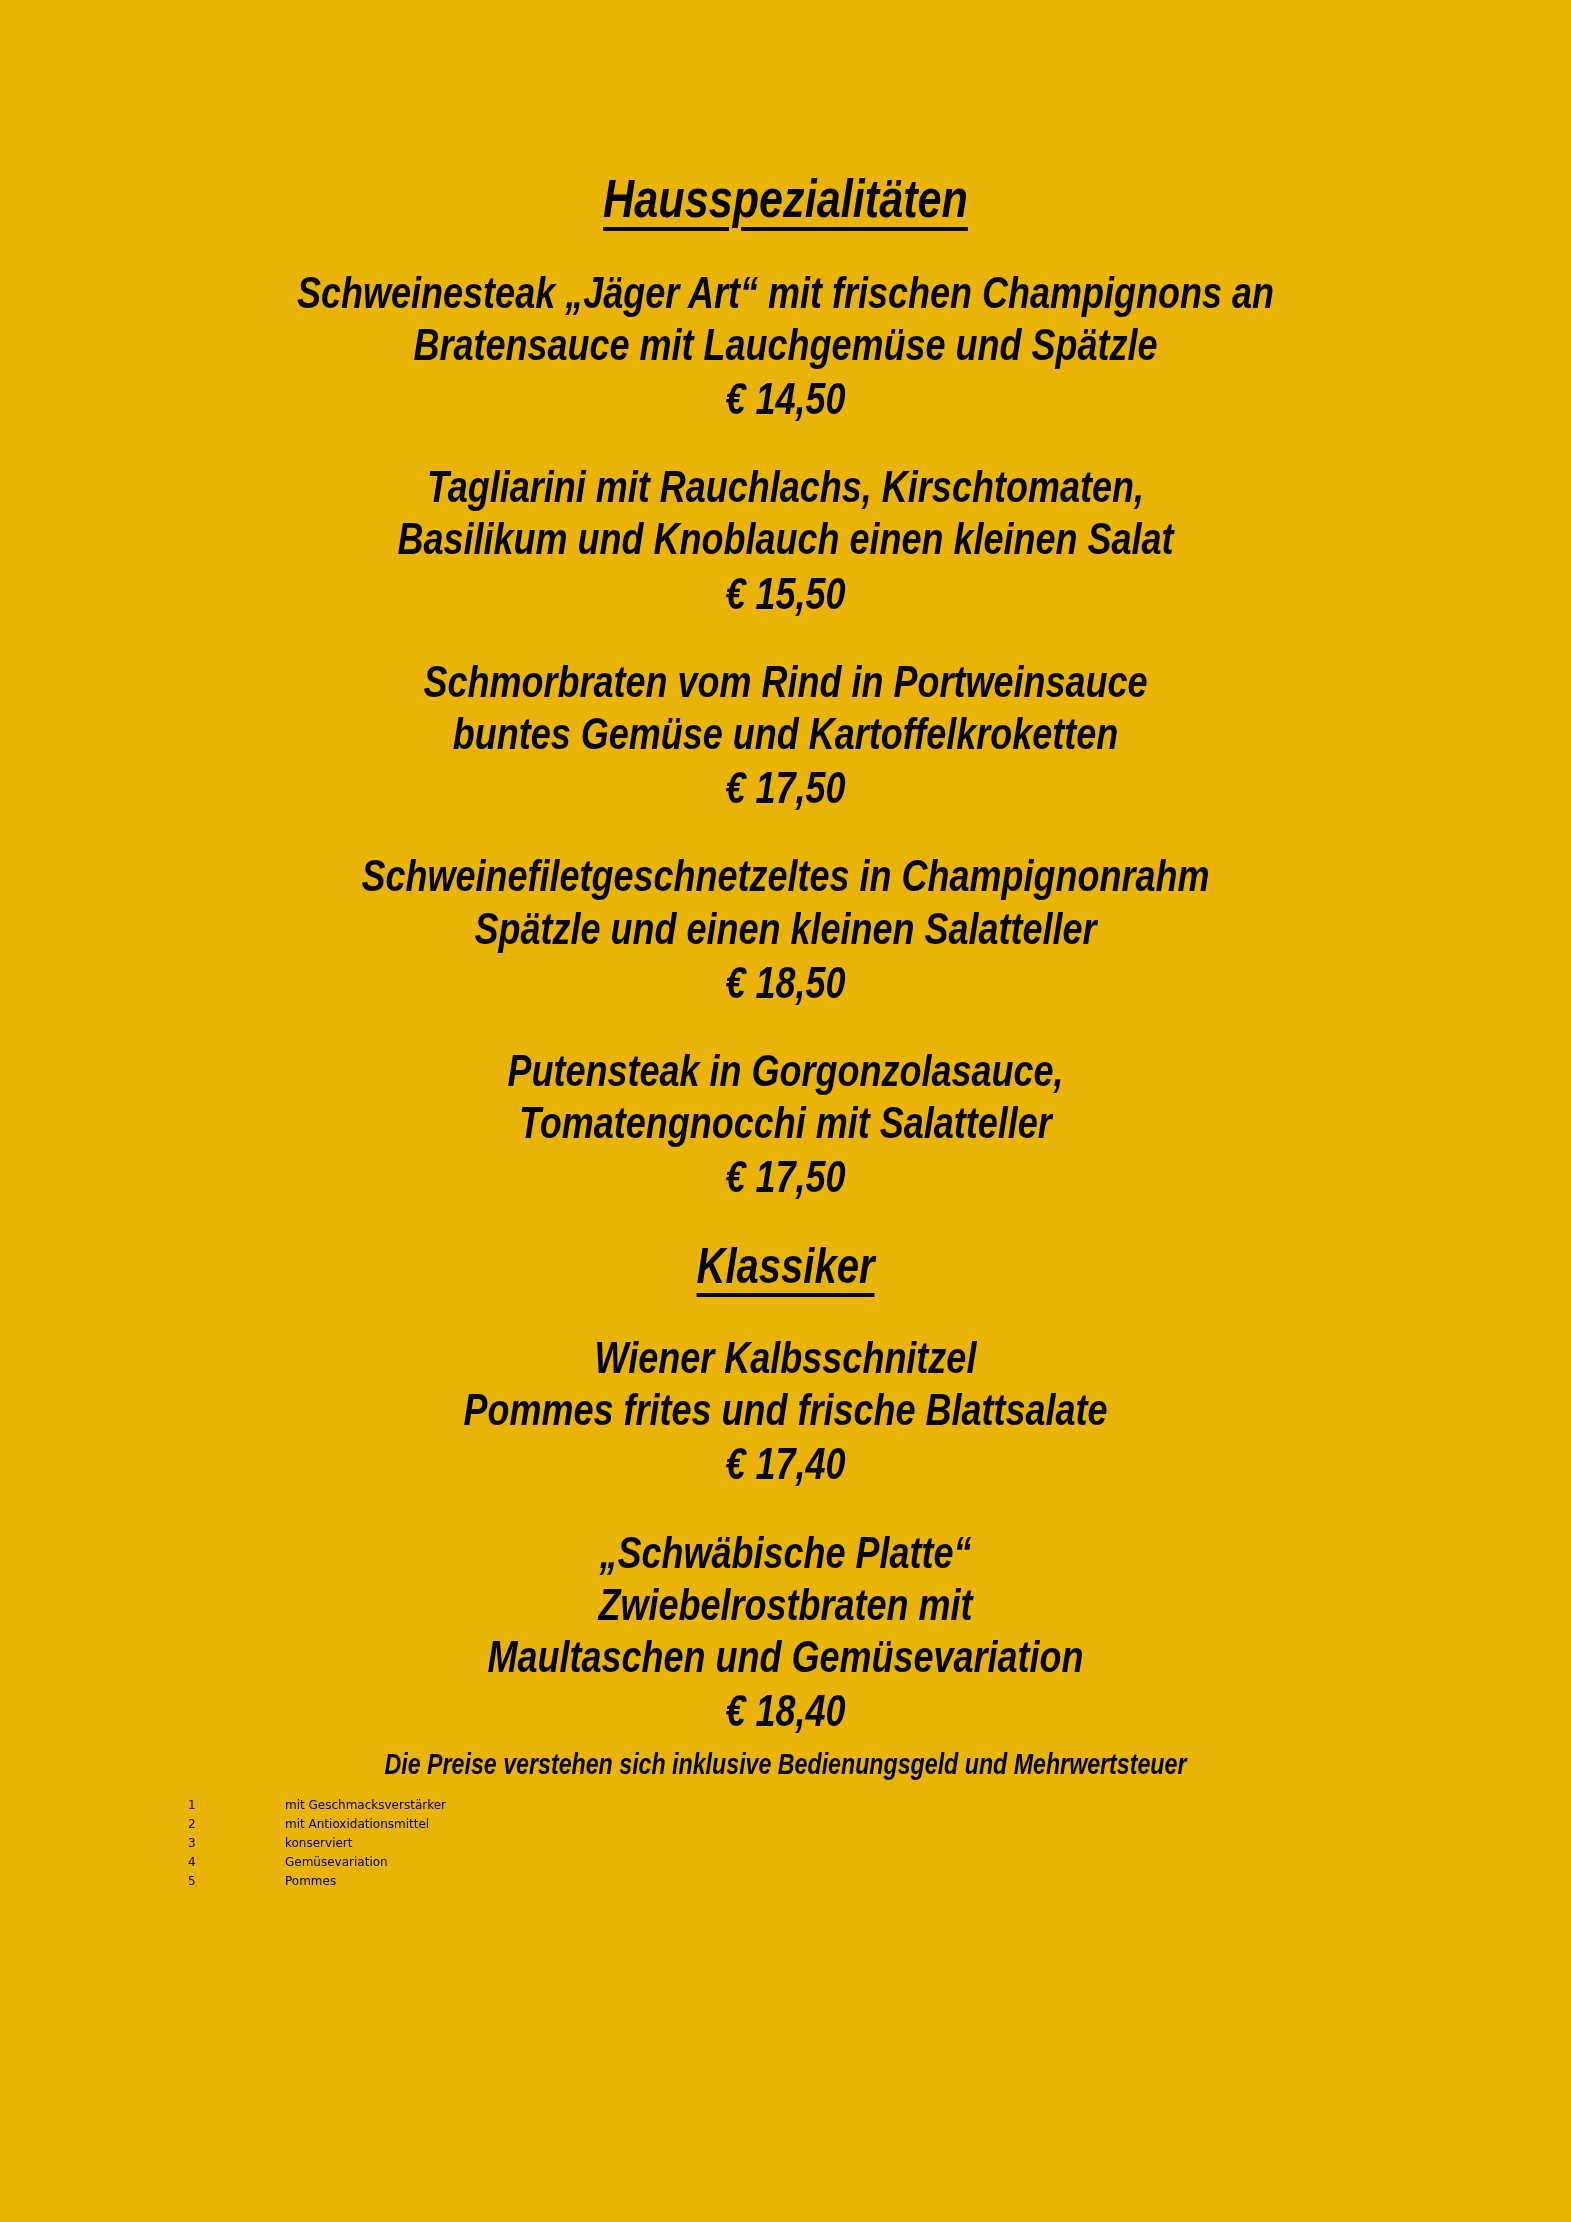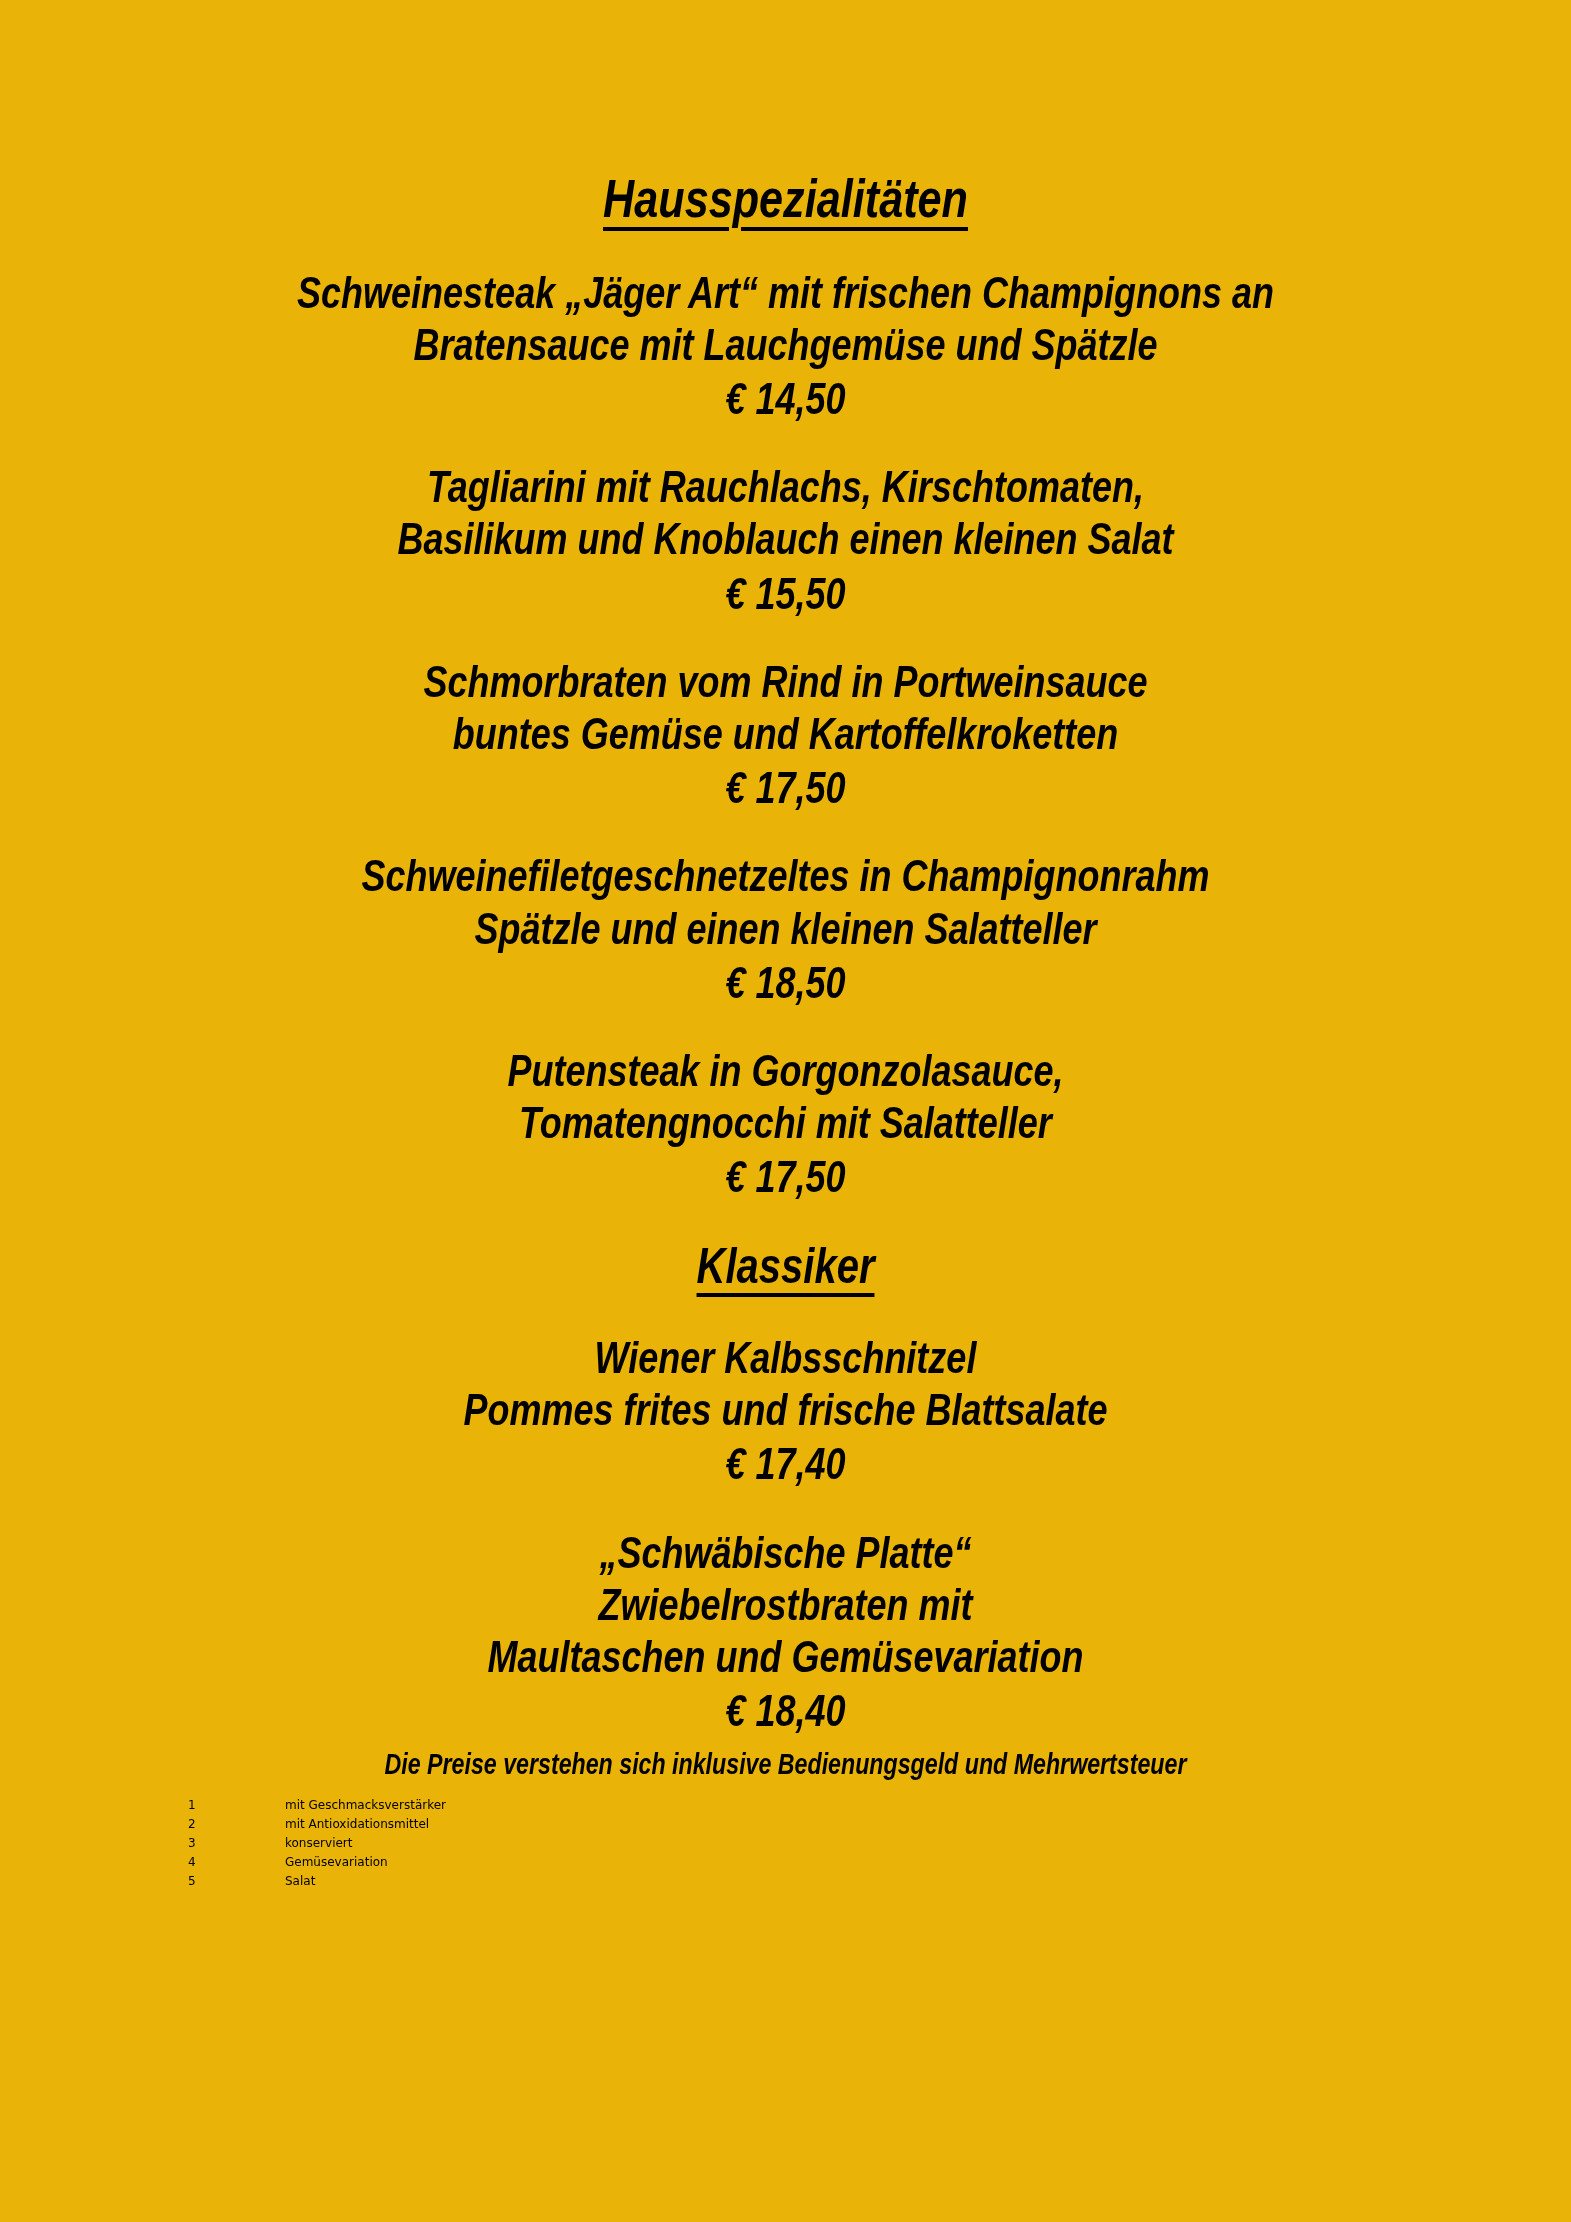--- a/index.html
+++ b/index.html
@@ -154,17 +154,17 @@
     <div class="fn-row">
       <span class="fn-num">2</span><span class="fn-label">mit Antioxidationsmittel</span>
     </div>
     <div class="fn-row">
       <span class="fn-num">3</span><span class="fn-label">konserviert</span>
     </div>
     <div class="fn-row">
       <span class="fn-num">4</span><span class="fn-label">Gemüsevariation</span>
     </div>
     <div class="fn-row">
-      <span class="fn-num">5</span><span class="fn-label">Salat</span>
+      <span class="fn-num">5</span><span class="fn-label">Pommes</span>
     </div>
   </div>
 
 </div>
 
 </body></html>

